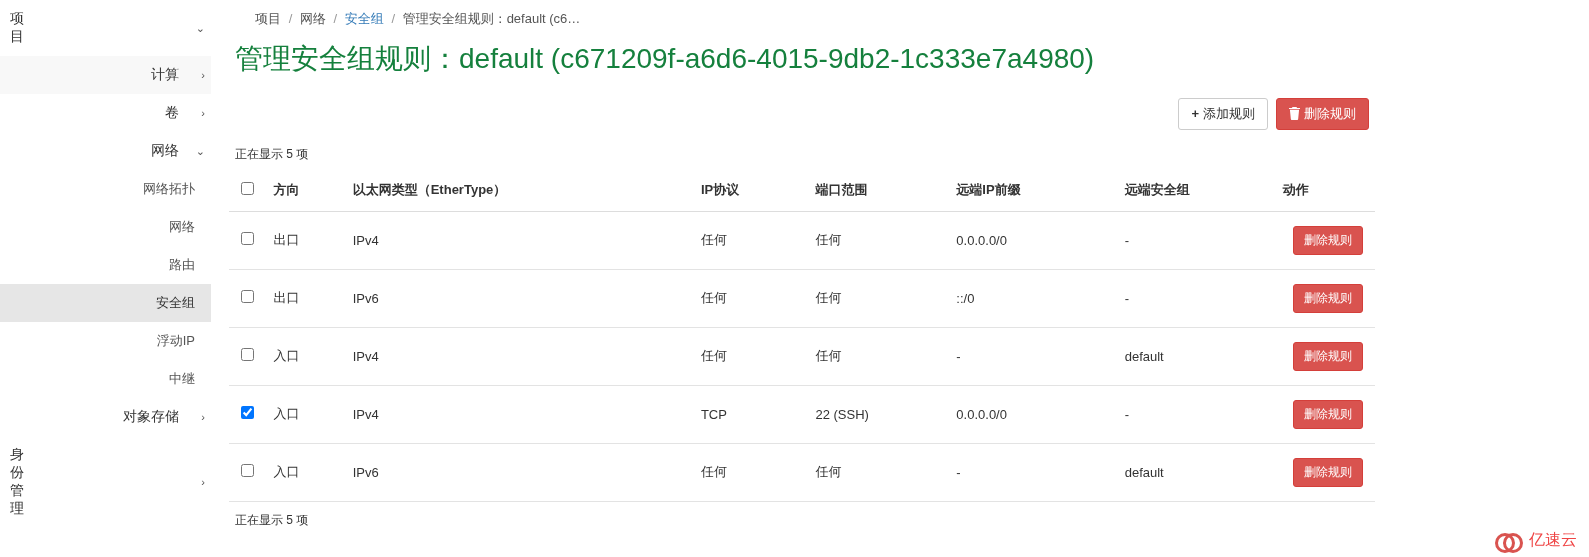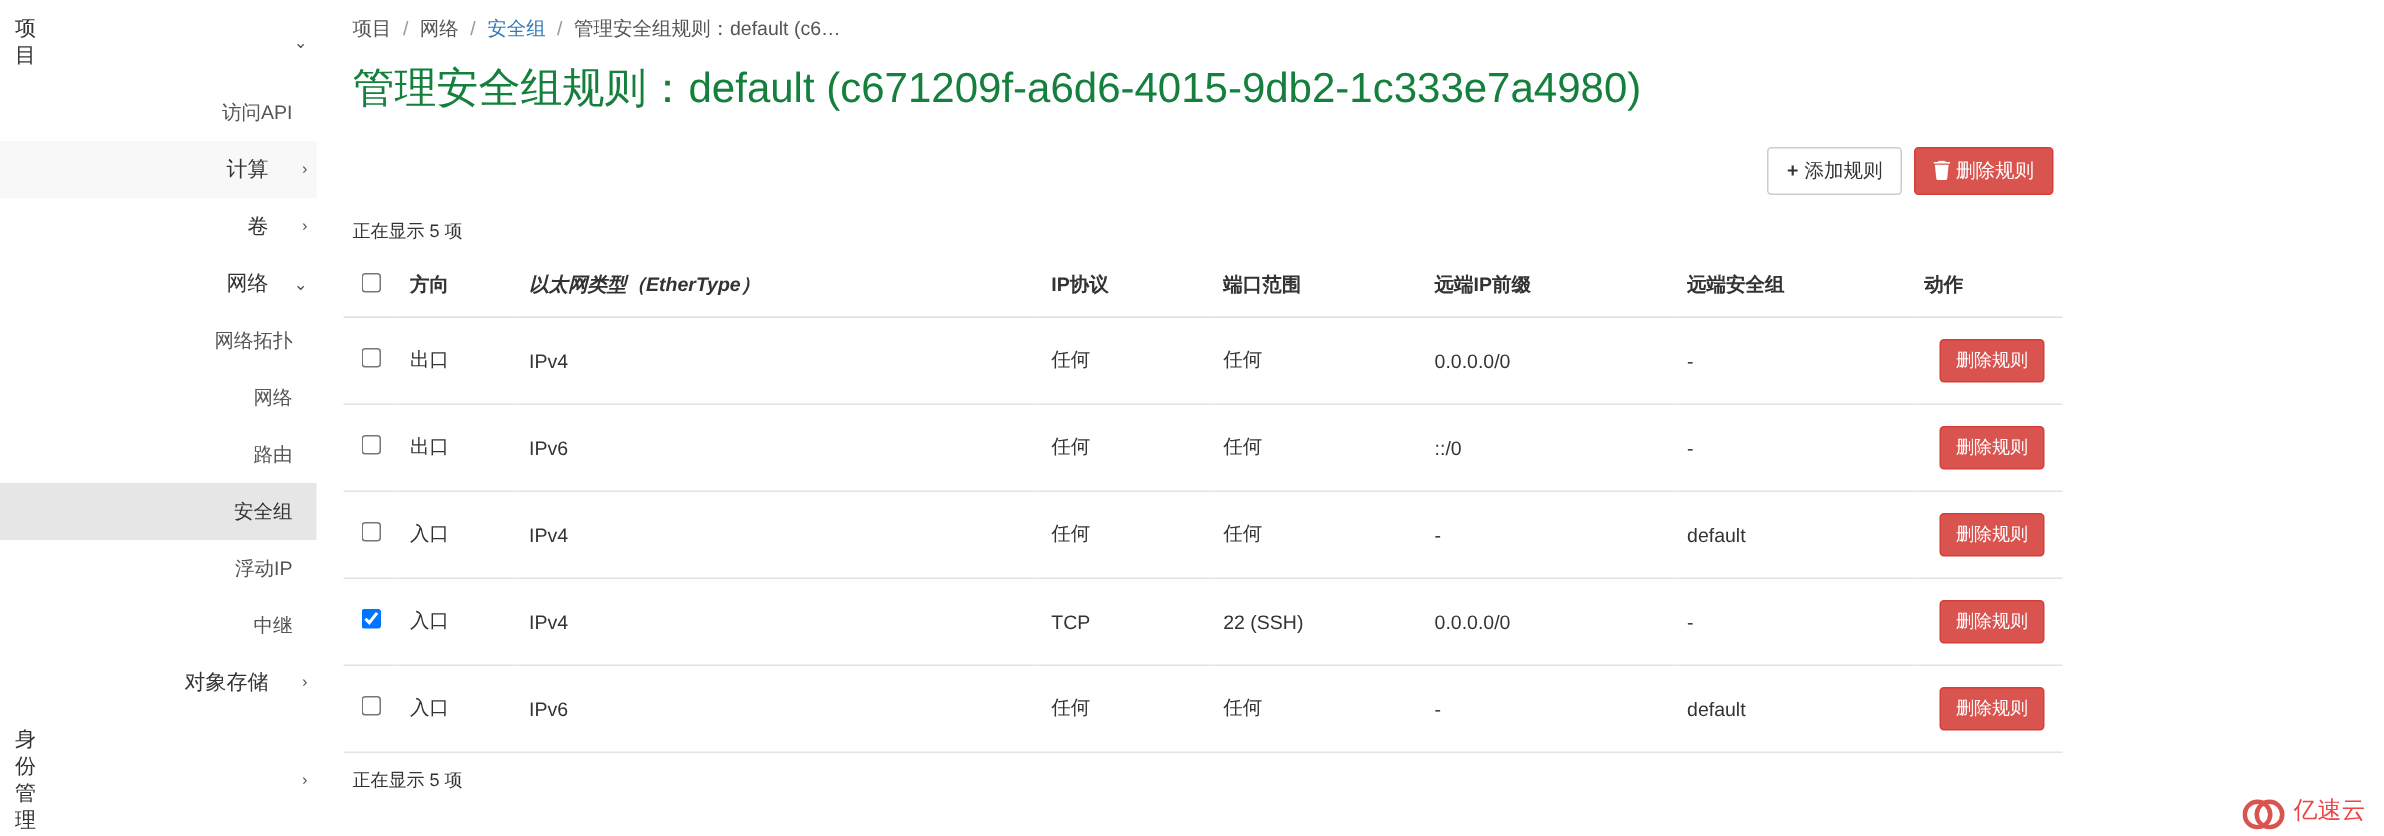--- a/index.html
+++ b/index.html
@@ -10,37 +10,37 @@
     .nav-item.sub { padding-right: 16px; font-size: 13px; color: #555; }
     .nav-item.sub .label { flex: 1; text-align: right; }
     .nav-item .label { flex: 1; text-align: right; padding-right: 0; }
     .nav-item.has-arrow .label { padding-right: 16px; }
     .nav-item .arrow { position: absolute; right: 6px; font-size: 11px; color: #555; }
     .nav-item.project { justify-content: space-between; }
     .nav-item.project .label { text-align: left; flex: 0; }
     .nav-item.active { background: #e6e6e6; color: #333; }
     .nav-item.compute { background: #f8f8f8; }
     .main { flex: 1; padding: 0 18px 0 18px; overflow: hidden; }
-    .breadcrumb { padding: 10px 0 8px 6px; font-size: 13px; color: #555; }
+    .breadcrumb { padding: 10px 0 8px 6px; font-size: 13px; color: #555; margin-left: 20px; }
     .breadcrumb a { color: #337ab7; text-decoration: none; }
     .breadcrumb .sep { color: #999; padding: 0 4px; }
     .page-title { font-size: 28px; font-weight: 400; color: #15803d; padding: 4px 6px 18px 6px; line-height: 1.35; }
     .toolbar { display: flex; justify-content: flex-end; gap: 8px; padding: 2px 6px 8px 0; }
     .btn { display: inline-flex; align-items: center; gap: 4px; padding: 6px 12px; font-size: 13px; border-radius: 3px; cursor: pointer; border: 1px solid transparent; line-height: 1.4; }
     .btn-default { background: #fff; color: #333; border-color: #ccc; }
     .btn-danger { background: #d9534f; color: #fff; border-color: #d43f3a; }
     .btn-danger-sm { background: #d9534f; color: #fff; border-color: #d43f3a; padding: 5px 10px; font-size: 12px; border-radius: 3px; cursor: pointer; border: 1px solid #d43f3a; }
     .table-caption { font-size: 12px; color: #333; padding: 8px 6px 6px 6px; }
     table { width: 100%; border-collapse: collapse; }
     thead th { text-align: left; font-weight: 700; font-size: 13px; padding: 12px 8px; border-bottom: 1px solid #ddd; color: #333; }
     tbody td { padding: 14px 8px; border-bottom: 1px solid #e3e3e3; font-size: 13px; color: #333; vertical-align: middle; }
     .chk { width: 38px; text-align: center; }
     .chk input { cursor: pointer; }
     .col-dir { width: 90px; }
-    .col-eth { width: 400px; font-style: italic; }
+    .col-eth { width: 400px; }
     .col-proto { width: 130px; }
     .col-port { width: 160px; }
     .col-cidr { width: 190px; }
     .col-sg { width: 180px; }
     .col-act { width: 110px; text-align: left; margin-left: 32px; }
     .col-act-cell { text-align: right; padding-right: 12px; }
     .table-footer { font-size: 12px; color: #333; padding: 10px 6px 4px 6px; }
     .logo-corner { position: fixed; right: 12px; bottom: 6px; font-size: 16px; color: #ef4444; display: flex; align-items: center; gap: 6px; }
     .logo-swirl { width: 28px; height: 22px; position: relative; }
     .logo-swirl::before, .logo-swirl::after { content: ""; position: absolute; border: 3px solid #d9534f; border-radius: 50%; width: 14px; height: 14px; }
@@ -52,23 +52,20 @@
   </style>
 </head>
 <body>
 
 <div class="page">
   <aside class="sidebar">
     <div class="nav-item project has-arrow">
       <span class="label">项目</span>
       <span class="arrow">⌄</span>
     </div>
-    <div class="nav-item sub">
-      <span class="label">访问API</span>
-    </div>
     <div class="nav-item compute has-arrow">
       <span class="label">计算</span>
       <span class="arrow">›</span>
     </div>
     <div class="nav-item has-arrow">
       <span class="label">卷</span>
       <span class="arrow">›</span>
     </div>
     <div class="nav-item has-arrow">
       <span class="label">网络</span>

